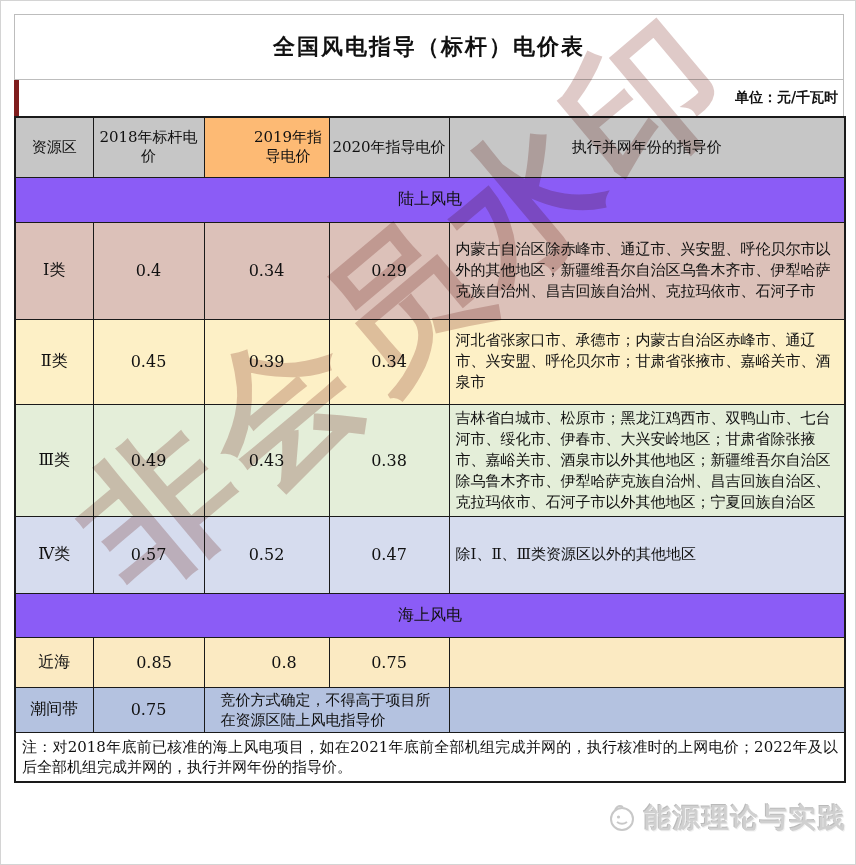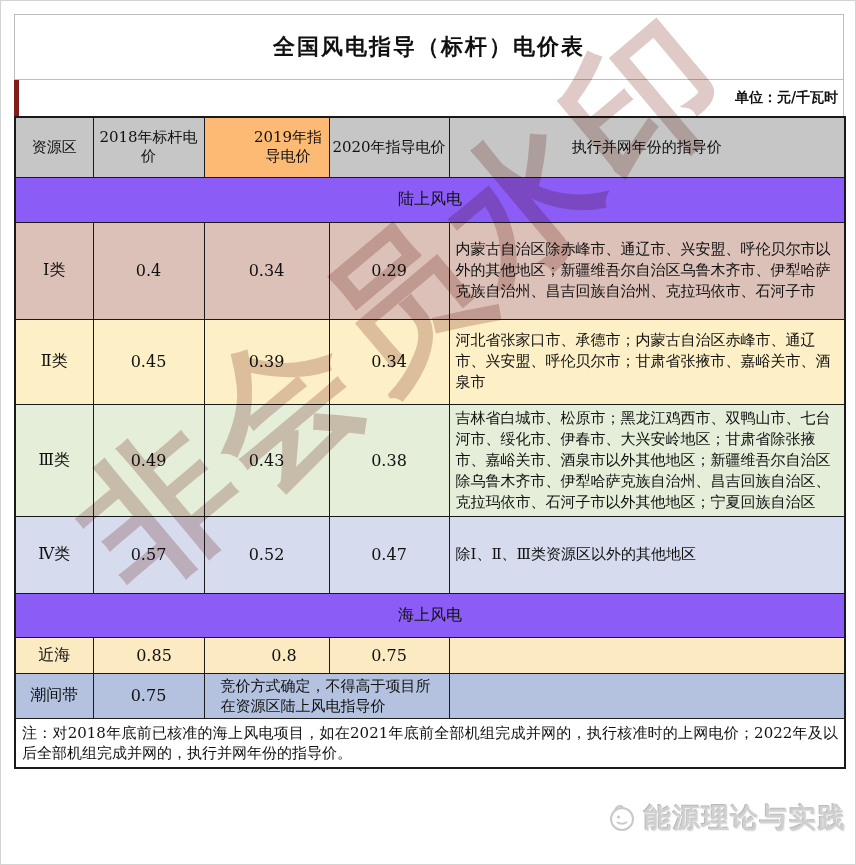--- a/index.html
+++ b/index.html
@@ -14,21 +14,21 @@
             display:flex;align-items:center;justify-content:flex-end;padding-right:5px;}
   .unit-row span{font-size:14px;font-weight:bold;}
   table.price{width:830px;border-collapse:collapse;table-layout:fixed;
               border:2px solid #1a1a1a;}
   table.price td{border:1px solid #1a1a1a;box-sizing:border-box;overflow:hidden;}
   .r-head{height:60px;}
   .r-head td{text-align:center;font-size:15px;vertical-align:middle;}
   .r-sect1{height:45px;} .r-sect2{height:44px;}
   .c-sect{text-align:center;font-size:16px;background:#8b5cf6;}
   .r-i{height:97px;} .r-ii{height:85px;} .r-iii{height:107px;} .r-iv{height:77px;}
-  .r-note1{height:83px;} .r-near{height:36px;} .r-tidal{height:40px;} .r-note2{height:50px;}
+  .r-note1{height:83px;} .r-near{height:50px;} .r-tidal{height:40px;} .r-note2{height:50px;}
   .c-label{text-align:center;font-size:16px;vertical-align:middle;}
   .c-num{text-align:center;font-size:16px;vertical-align:middle;}
   .c-region{text-align:left;font-size:15px;line-height:21px;padding:3px 6px;vertical-align:middle;}
   .c-note{background:#fff;text-align:justify;font-size:15px;line-height:20px;padding:3px 6px;vertical-align:middle;}
   .c-bid{text-align:left;font-size:15px;line-height:20px;padding:2px 16px;vertical-align:middle;}
   .wm{position:absolute;left:8px;top:205px;width:790px;text-align:center;
       font-size:150px;line-height:190px;letter-spacing:8px;white-space:nowrap;
       transform:rotate(-40deg);transform-origin:50% 50%;
       opacity:0.28;mix-blend-mode:multiply;pointer-events:none;z-index:5;font-weight:bold;}
   .brand{position:absolute;right:8px;top:799px;display:flex;align-items:center;gap:5px;

